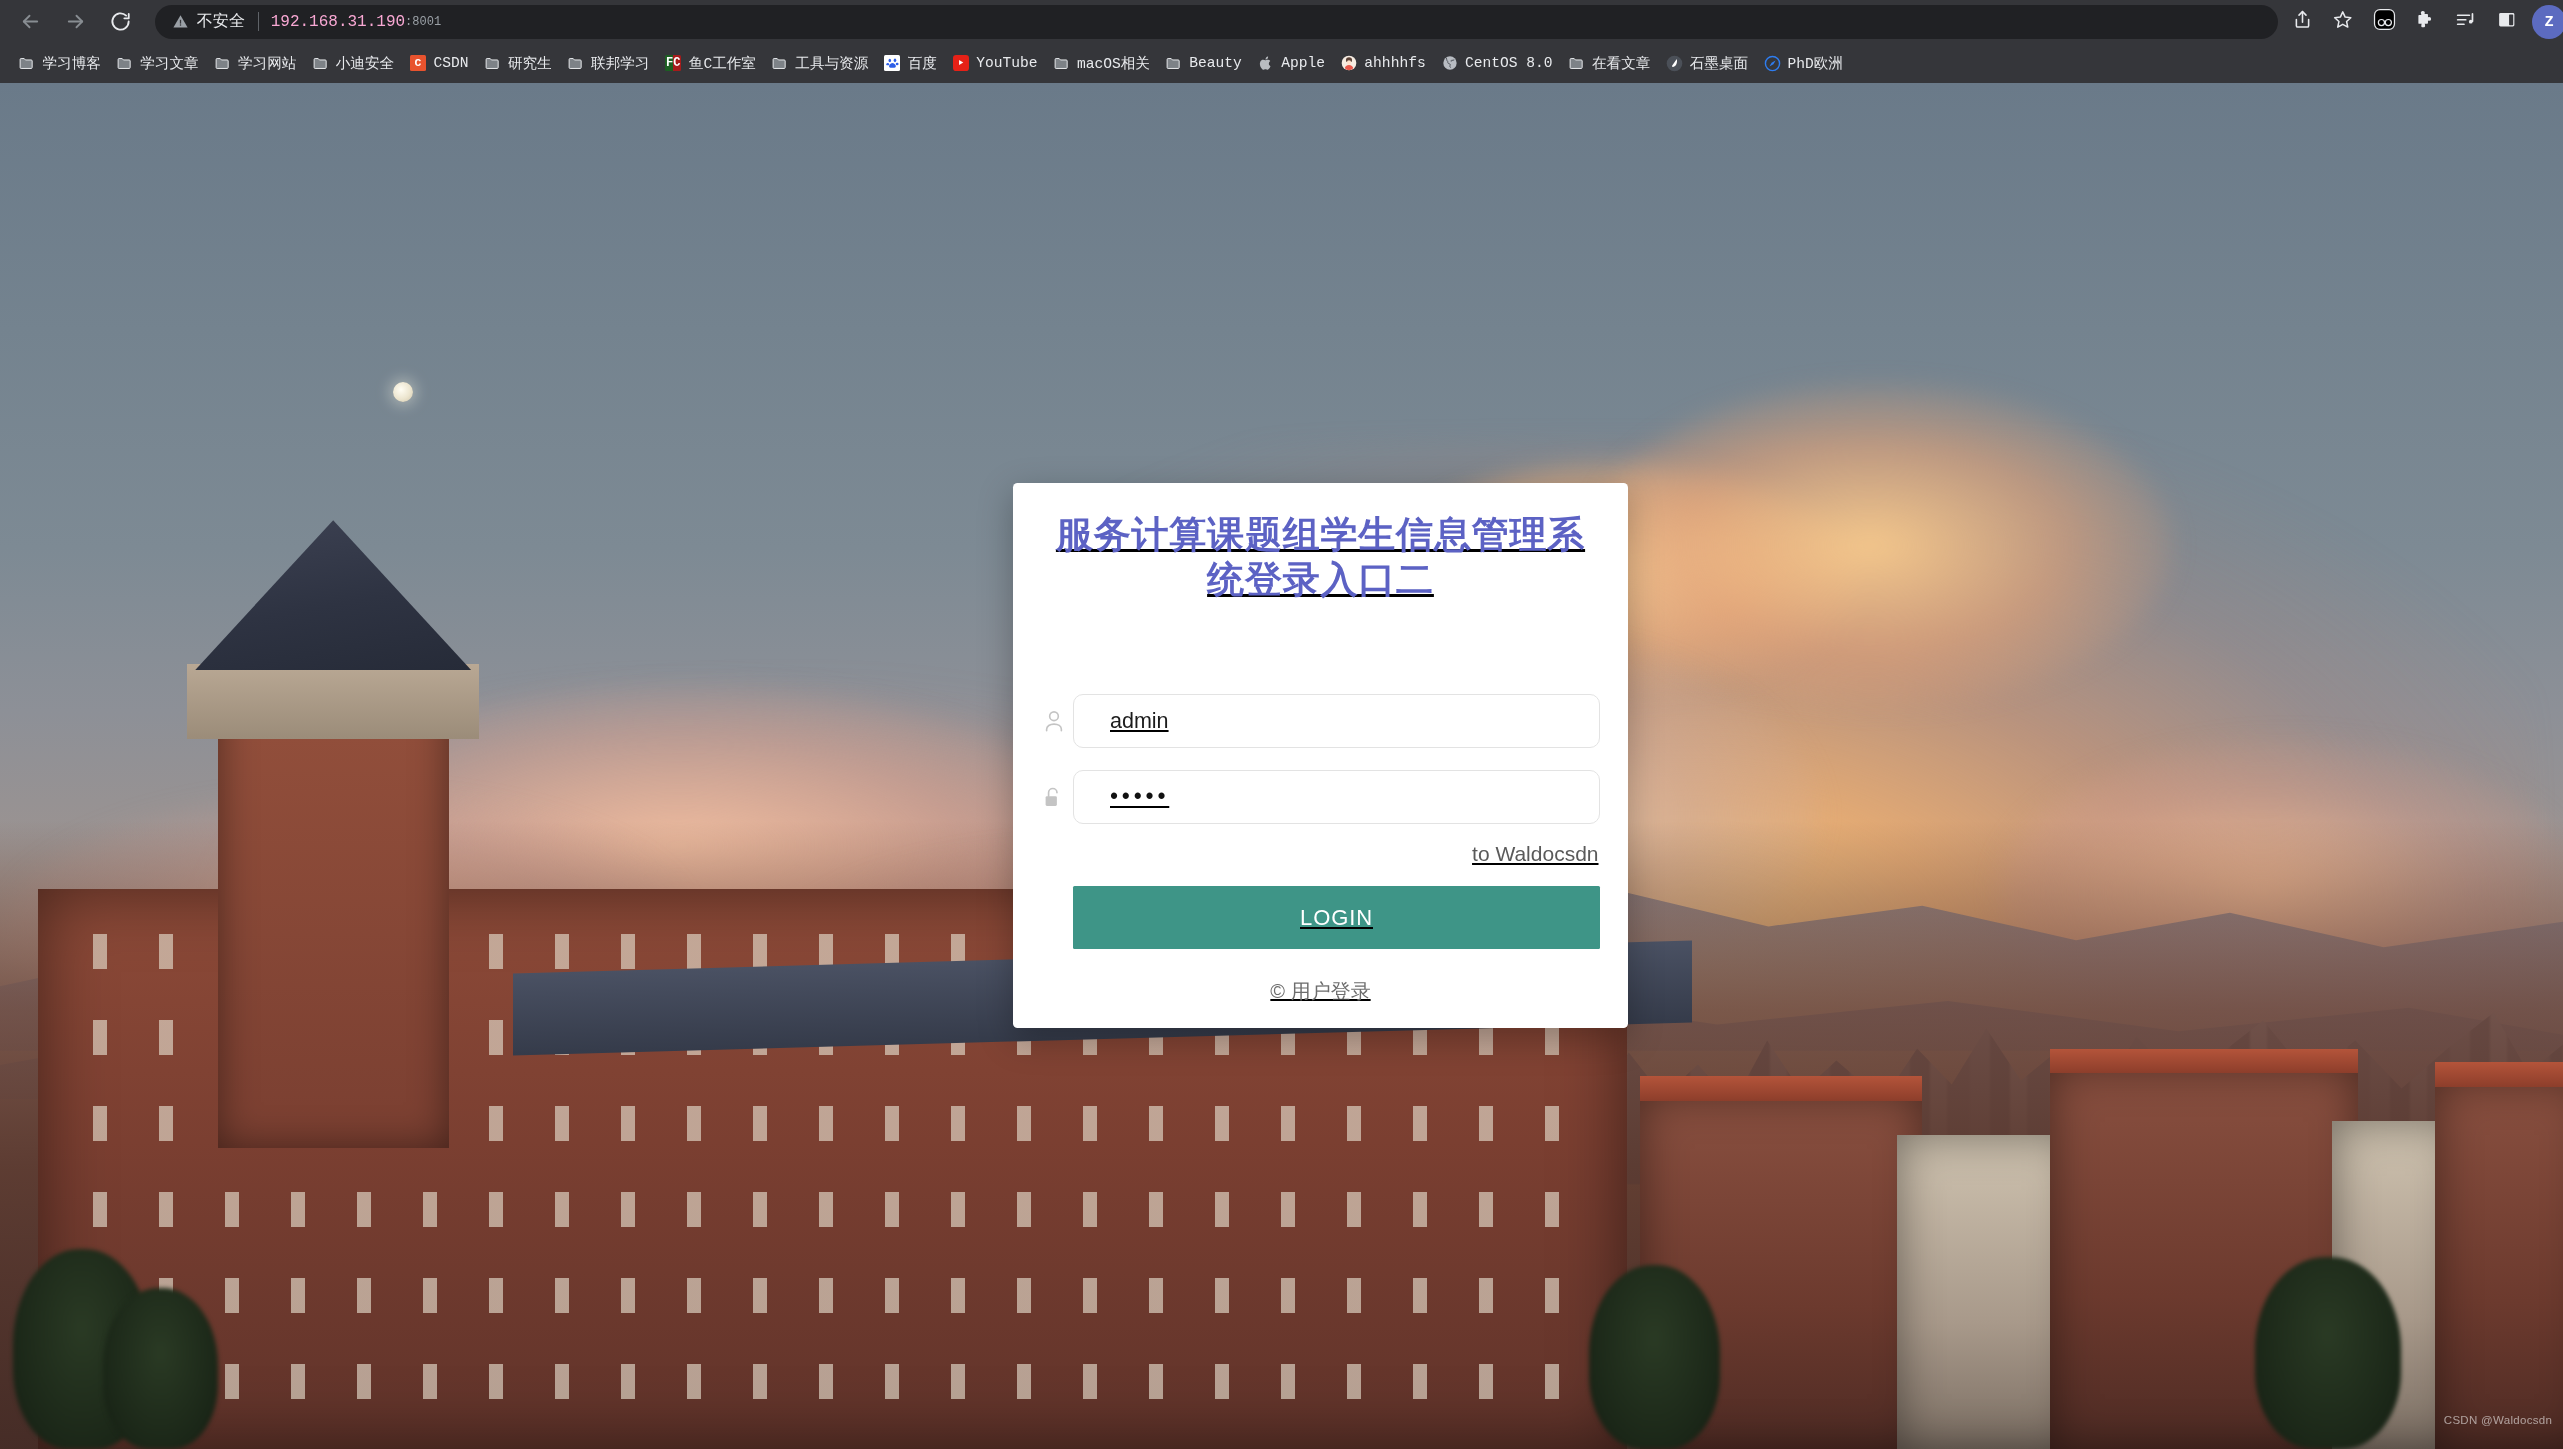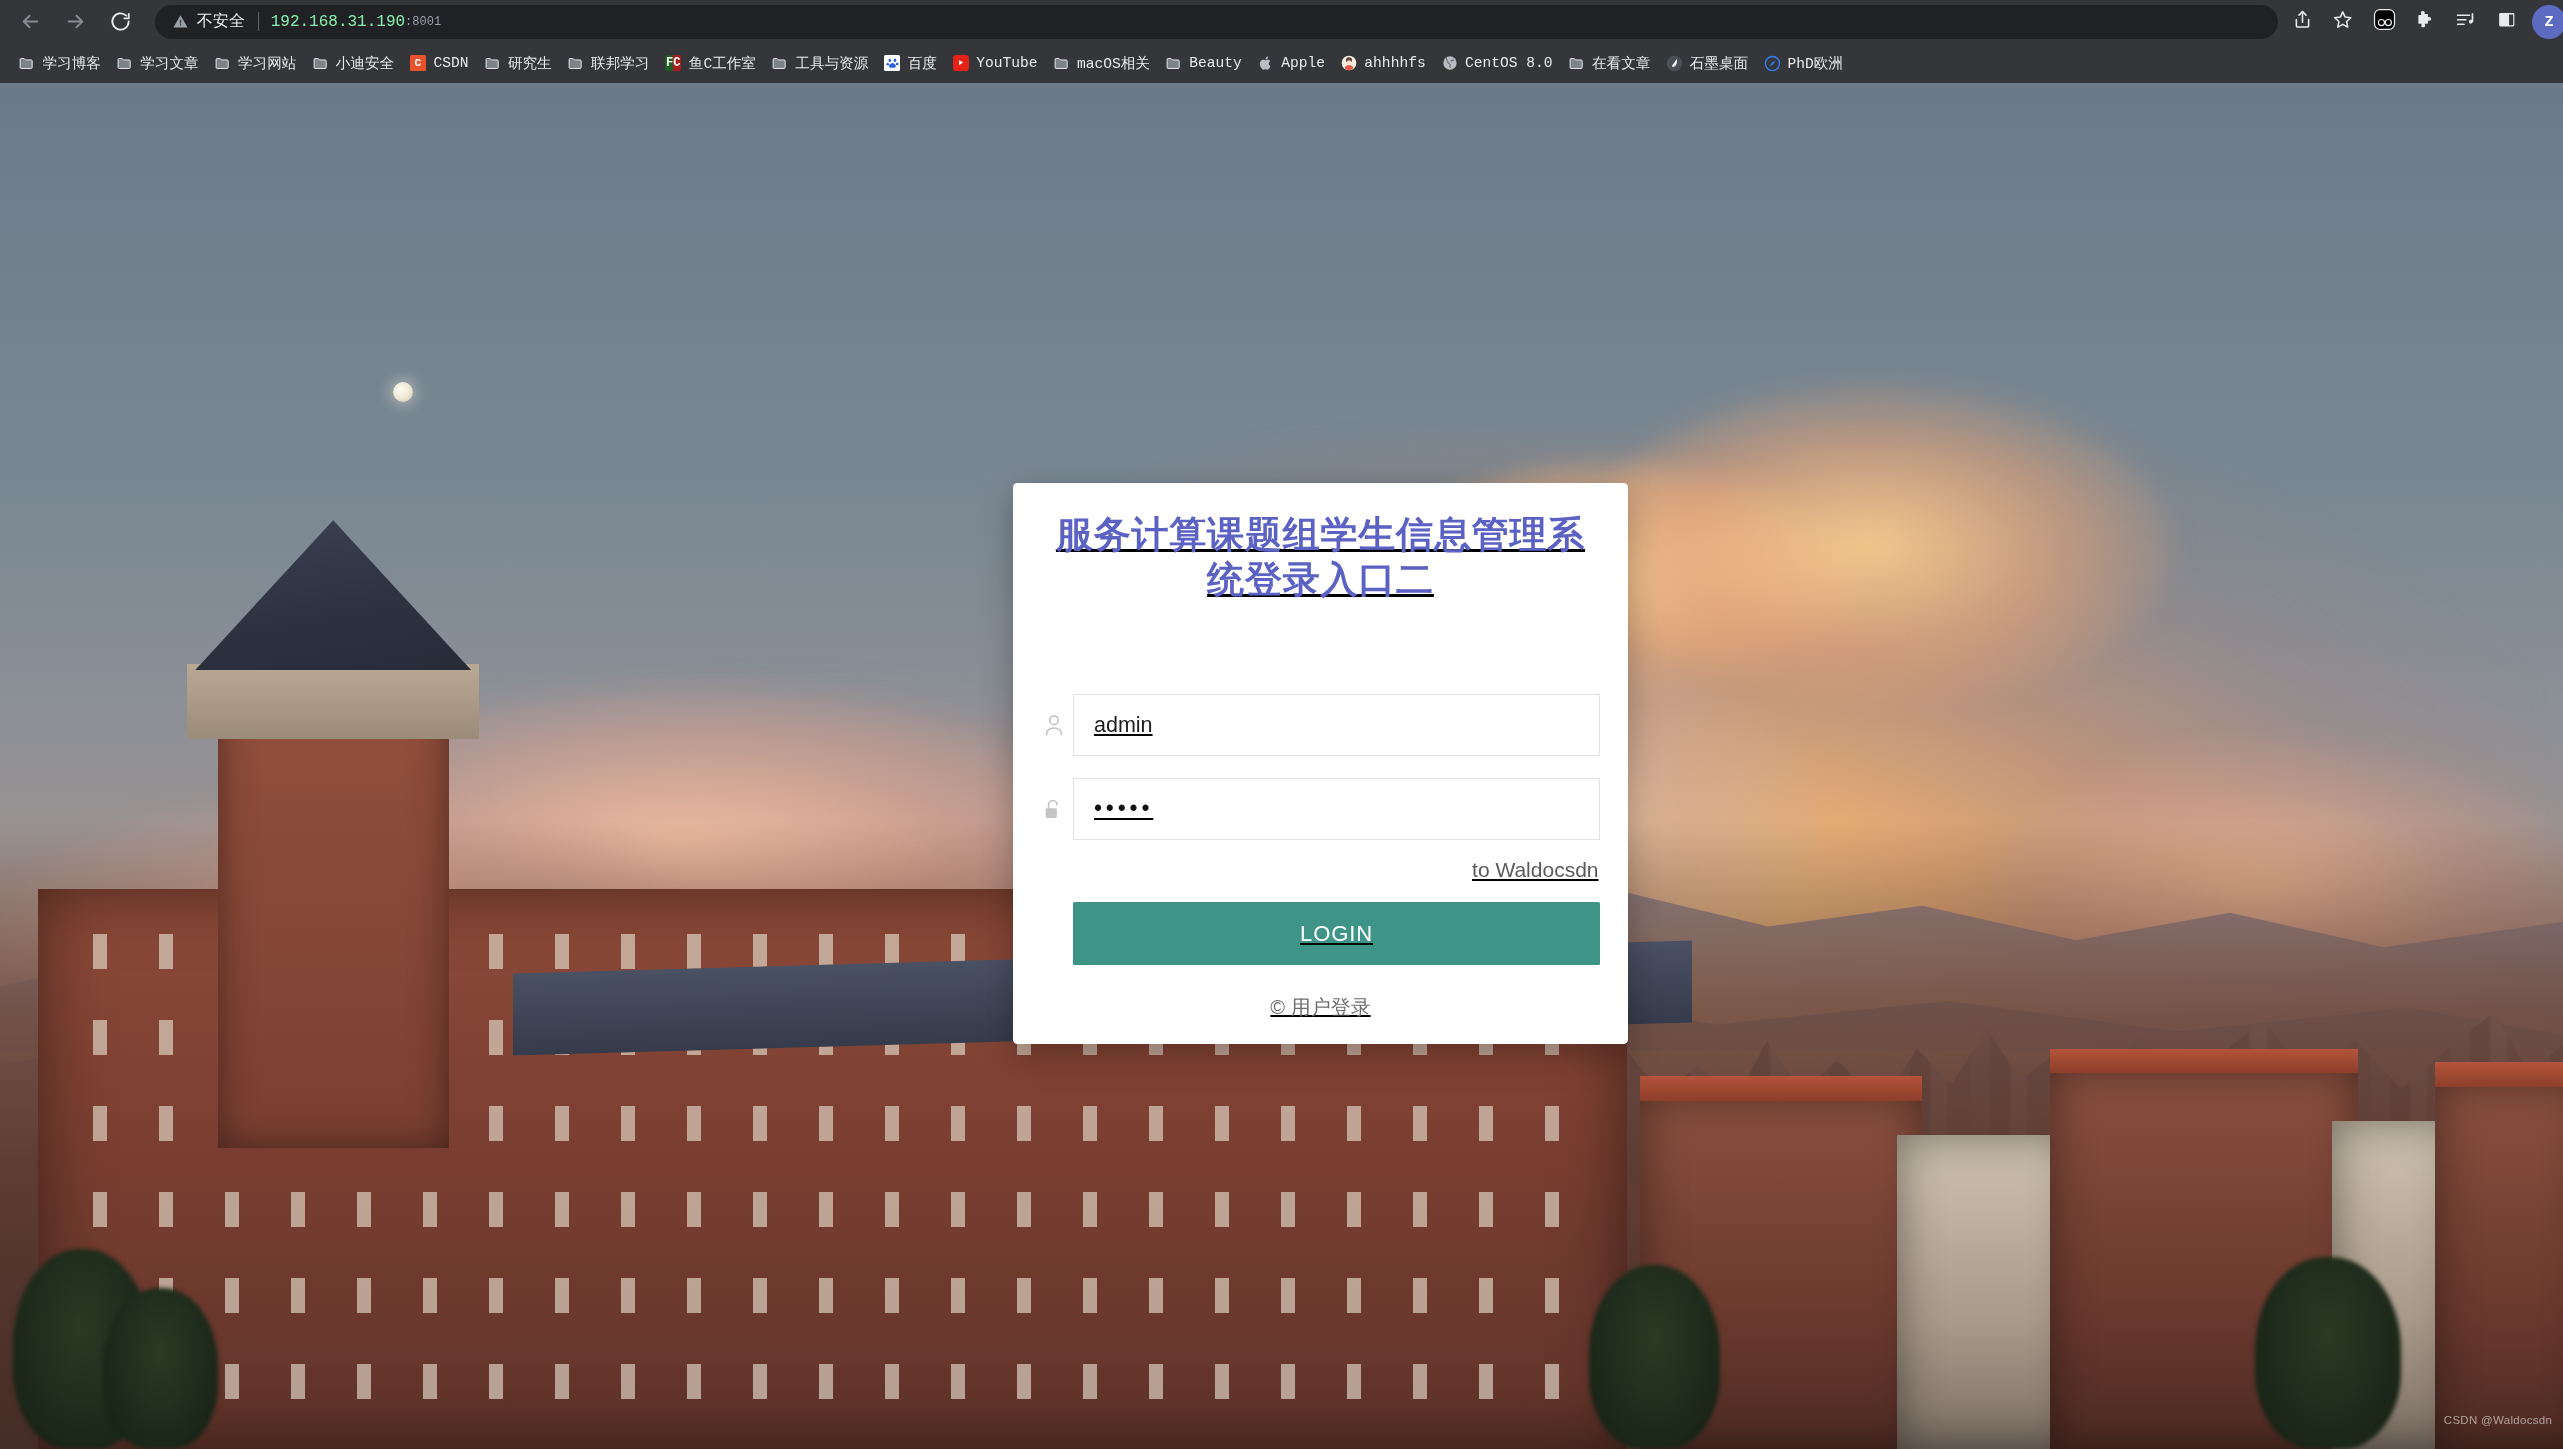--- a/index.html
+++ b/index.html
@@ -45,21 +45,21 @@
   #omnibox .warn-icon { margin-right: 7.7px; display: flex; align-items: center; }
   #omnibox .sec-text {
     color: #e8eaed; font-size: 16px;
     letter-spacing: 0.2px;
     white-space: nowrap;
   }
   #omnibox .divider {
     width: 0.8px; height: 18.4px; background: #5f6368;
     margin: 0 12.3px;
   }
-  #omnibox .url-host { color: #86efac; font-size: 16px; white-space: nowrap; }
+  #omnibox .url-host { color: #f9a8d4; font-size: 16px; white-space: nowrap; }
   #omnibox .url-port { color: #9aa0a6; font-size: 12px; }
 
   #toolbar-right {
     display: flex; align-items: center;
     flex: 0 0 auto;
     margin-left: 3.1px;
   }
   .tb-icon {
     width: 41px; height: 41px;
     display: flex; align-items: center; justify-content: center;
@@ -335,25 +335,25 @@
     display: flex; align-items: center;
     margin-bottom: 21.5px;
   }
   .field-icon {
     width: 32px;
     flex: 0 0 32px;
     display: flex; align-items: center; justify-content: flex-start;
   }
   .field-input {
     flex: 1 1 auto;
-    height: 62px;
+    height: 54px;
     border: 0.8px solid #e3e3e3;
-    border-radius: 0;
+    border-radius: 10px;
     display: flex; align-items: center;
-    padding: 0 20px;
+    padding: 0 36px;
     background: #fff;
   }
   .field-input .val {
     font-size: 21.5px;
     color: #1c1c1c;
     font-family: "Liberation Sans", sans-serif;
   }
   .field-input .val.pw {
     font-size: 23px;
     letter-spacing: 3.8px;

